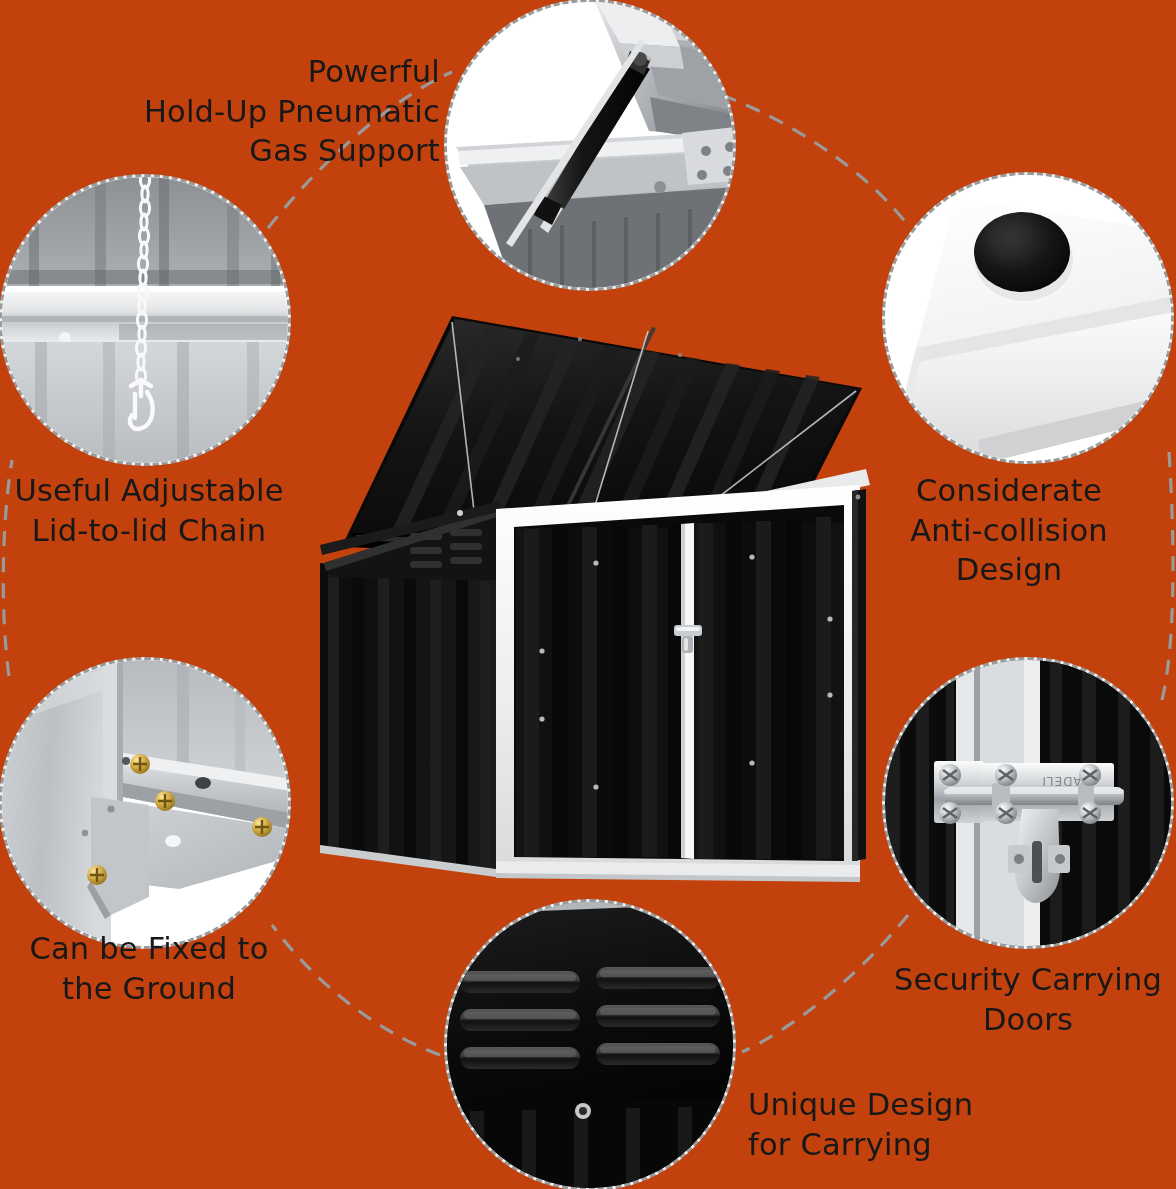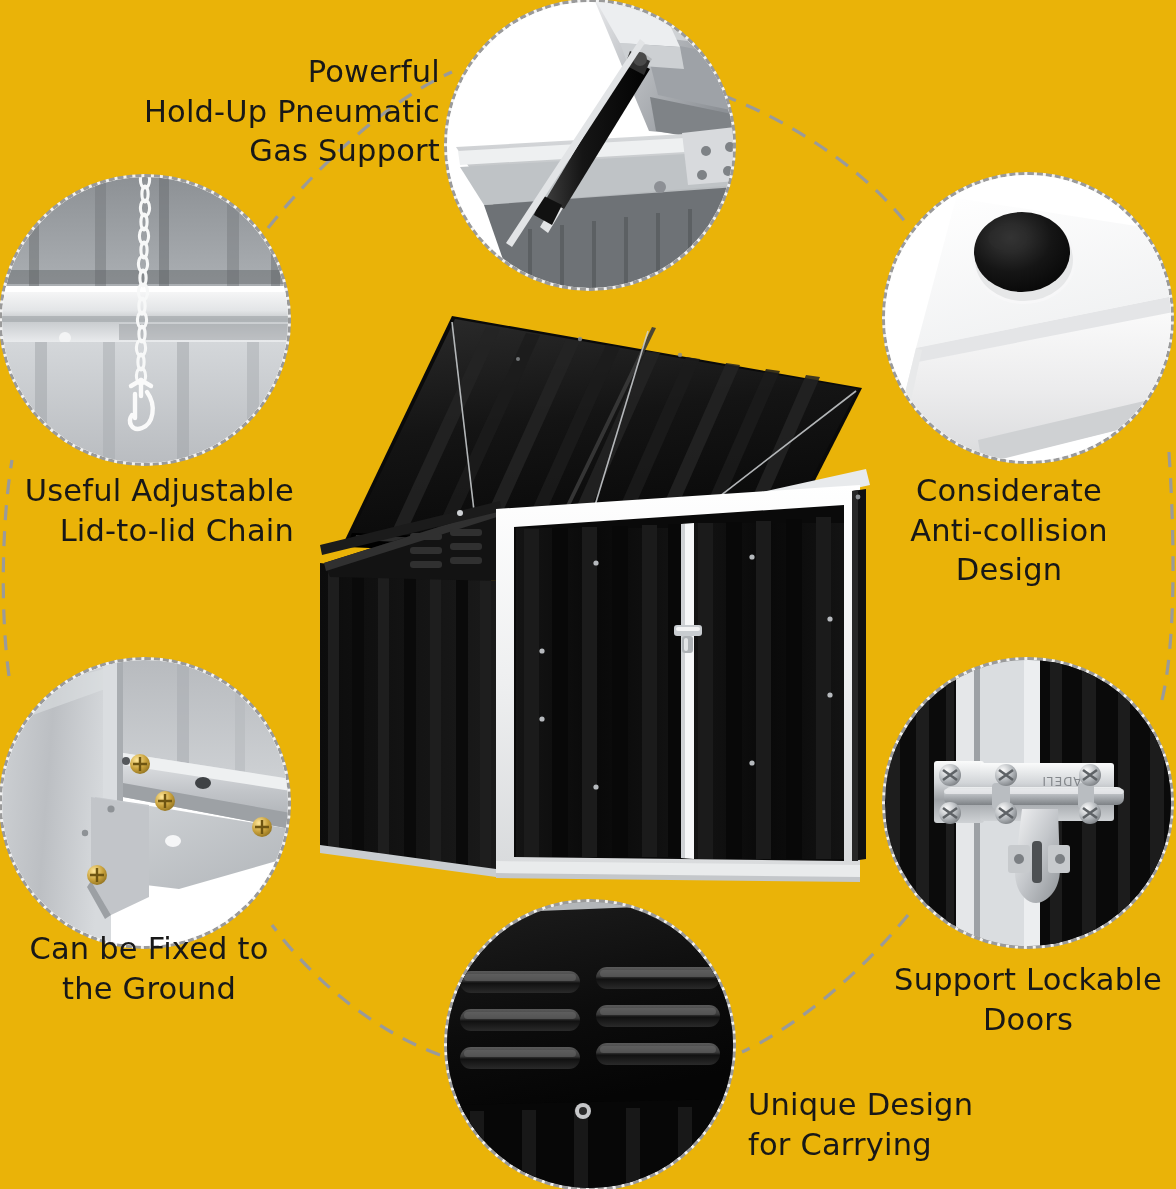--- a/index.html
+++ b/index.html
@@ -4,21 +4,21 @@
 <title>Storage Shed Feature Infographic</title>
 <style>
   html,body{margin:0;padding:0;background:#ffffff;}
   body{
     font-family:"DejaVu Sans","Liberation Sans",sans-serif;
     -webkit-font-smoothing:antialiased;
   }
   #stage{
     position:relative;
     width:1176px;height:1189px;
-    background:#eab308;
+    background:#c2410c;
     overflow:hidden;
   }
 
   
   #ring{position:absolute;left:0;top:0;width:1176px;height:1189px;pointer-events:none;}
 
   
   .feat{
     position:absolute;
     border-radius:50%;
@@ -203,21 +203,21 @@
       </g>
 
       <g stroke="#fafafa" stroke-width="4.4" fill="none" stroke-linecap="round">
         <path d="M142,206 L142,222"></path>
         <path d="M132,212 L142,206 L152,212"></path>
         <path d="M148,218 C158,232 154,250 143,254 C133,258 128,248 133,241"></path>
         <path d="M136,220 L136,244"></path>
       </g>
     </svg>
   </div>
-  <div class="caption cap-center" style="left:4px;top:471px;width:290px;text-align:right;">Useful Adjustable
+  <div class="caption cap-center" style="left:4px;top:471px;width:290px;">Useful Adjustable
 Lid-to-lid  Chain</div>
 
   <div class="feat" style="left:882px;top:172px;width:292px;height:292px;">
     <svg class="photo" viewBox="0 0 292 292" preserveAspectRatio="xMidYMid slice" xmlns="http://www.w3.org/2000/svg">
       <defs>
         <linearGradient id="acTop" x1="0" y1="0" x2="0.4" y2="1">
           <stop offset="0" stop-color="#ffffff"></stop>
             <stop offset="1" stop-color="#f0f1f2"></stop>
         </linearGradient>
         <linearGradient id="acFace" x1="0" y1="0" x2="0" y2="1">
@@ -397,21 +397,21 @@
         <path d="M117,113 l14,10 M131,113 l-14,10" stroke="#5e6266" stroke-width="2.6"></path>
         <circle cx="124" cy="156" r="11" fill="url(#lkScrew)"></circle>
         <path d="M117,151 l14,10 M131,151 l-14,10" stroke="#5e6266" stroke-width="2.6"></path>
         <circle cx="208" cy="118" r="11" fill="url(#lkScrew)"></circle>
         <path d="M201,113 l14,10 M215,113 l-14,10" stroke="#5e6266" stroke-width="2.6"></path>
         <circle cx="208" cy="156" r="11" fill="url(#lkScrew)"></circle>
         <path d="M201,151 l14,10 M215,151 l-14,10" stroke="#5e6266" stroke-width="2.6"></path>
       </g>
     </svg>
   </div>
-  <div class="caption cap-center" style="left:880px;top:960px;width:296px;">Support Lockable
+  <div class="caption cap-center" style="left:880px;top:960px;width:296px;">Security Carrying
 Doors</div>
 
   <div class="feat" style="left:444px;top:899px;width:292px;height:292px;">
     <svg class="photo" viewBox="0 0 292 292" preserveAspectRatio="xMidYMid slice" xmlns="http://www.w3.org/2000/svg">
       <defs>
         <linearGradient id="chPanel" x1="0" y1="0" x2="0.3" y2="1">
           <stop offset="0" stop-color="#1d1d1d"></stop>
             <stop offset=".6" stop-color="#0c0c0c"></stop>
           <stop offset="1" stop-color="#050505"></stop>
         </linearGradient>

